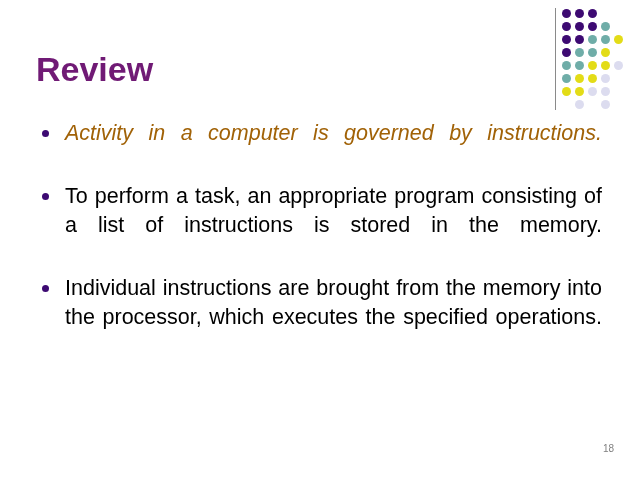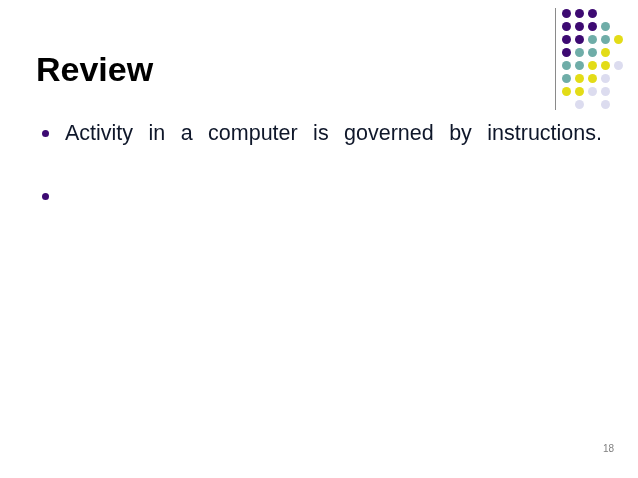--- a/index.html
+++ b/index.html
@@ -147,22 +147,23 @@
         <span class="dot" style="left: 39px; top: 65px; width: 9px; height: 9px; background: rgb(220, 220, 239);"></span>
         <span class="dot" style="left: 0px; top: 78px; width: 9px; height: 9px; background: rgb(227, 220, 23);"></span>
         <span class="dot" style="left: 13px; top: 78px; width: 9px; height: 9px; background: rgb(227, 220, 23);"></span>
         <span class="dot" style="left: 26px; top: 78px; width: 9px; height: 9px; background: rgb(220, 220, 239);"></span>
         <span class="dot" style="left: 39px; top: 78px; width: 9px; height: 9px; background: rgb(220, 220, 239);"></span>
         <span class="dot" style="left: 13px; top: 91px; width: 9px; height: 9px; background: rgb(220, 220, 239);"></span>
         <span class="dot" style="left: 39px; top: 91px; width: 9px; height: 9px; background: rgb(220, 220, 239);"></span>
       </div>
   </div>
 
-  <h1 id="slide-title" style="color: #000000;">Review</h1>
+  <h1 id="slide-title" style="color: #701a75;">Review</h1>
 
   <ul id="bullet-list">
-      <li class="bullet-item" style="color: #0f172a;"><span class="bullet-marker" style="background: rgb(61, 10, 114);"></span><span class="bullet-text">Activity in a computer is governed by instructions.</span></li>
-      <li class="bullet-item" style="color: rgb(0, 0, 0);"><span class="bullet-marker" style="background: rgb(61, 10, 114);"></span></li>
+      <li class="bullet-item" style="color: #a16207; font-style: italic;"><span class="bullet-marker" style="background: rgb(61, 10, 114);"></span><span class="bullet-text">Activity in a computer is governed by instructions.</span></li>
+      <li class="bullet-item" style="color: rgb(0, 0, 0);"><span class="bullet-marker" style="background: rgb(61, 10, 114);"></span><span class="bullet-text">To perform a task, an appropriate program consisting of a list of instructions is stored in the memory.</span></li>
+      <li class="bullet-item" style="color: rgb(0, 0, 0);"><span class="bullet-marker" style="background: rgb(61, 10, 114);"></span><span class="bullet-text">Individual instructions are brought from the memory into the processor, which executes the specified operations.</span></li>
     </ul>
 
   <div id="page-number" style="color: rgb(128, 128, 128); text-align: center;">18</div>
 
 </div>
 
 </body></html>

